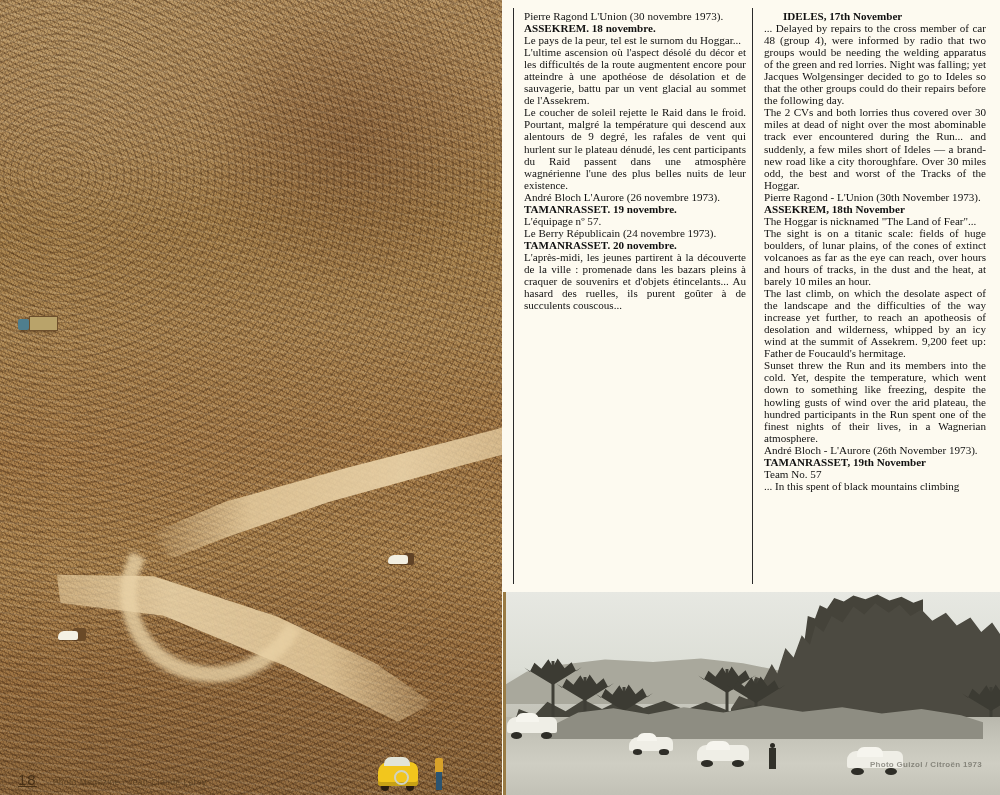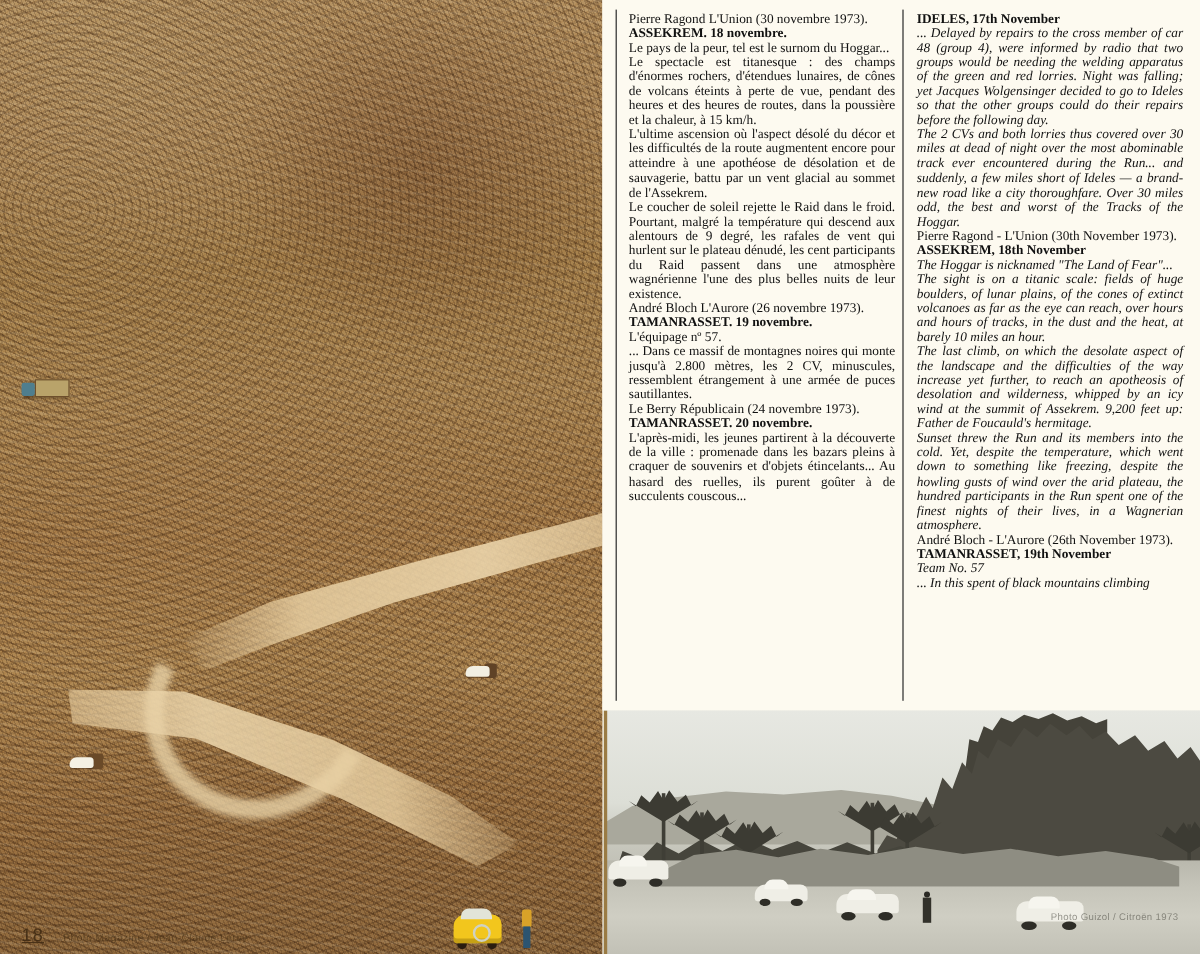--- a/index.html
+++ b/index.html
@@ -110,30 +110,31 @@
   #rule-mid{left:250px;}
 
   .col{position:absolute;top:10px;width:222px;
        font-size:11.1px;line-height:12.05px;color:#111;
        text-align:justify;}
   #col-fr{left:22px;}
   #col-en{left:262px;}
 
   .col p{margin:0;}
   .head{font-weight:bold;margin-top:9px;}
-  .head.first{margin-top:0;}
+  .head.first{margin-top:0;margin-left:19px;}
   .src{}
-  #col-en .body-it{font-style:italic;}
+  #col-en .body-it{}
   #col-en .head{font-family:"Liberation Serif",serif;font-weight:bold;font-style:normal;}
 
   
   #photo-bw{
     position:absolute;left:503px;top:592px;width:497px;height:203px;
     overflow:hidden;
     background:linear-gradient(180deg,#e7e8e2 0%,#dcded6 38%,#c9c9bf 52%,#bdbcb1 70%,#b2b1a6 100%);
+    font-weight:bold;
   }
   #bw-mountain{
     position:absolute;left:0;top:52px;width:300px;height:60px;
     background:#a9a89c;
     clip-path:polygon(0 70%,8% 46%,20% 34%,34% 26%,50% 30%,66% 24%,80% 32%,92% 44%,100% 56%,100% 100%,0 100%);
     filter:blur(.6px);
   }
   #bw-fort{
     position:absolute;left:228px;top:8px;width:272px;height:160px;
     background:#4c4a41;
@@ -239,27 +240,25 @@
   </div>
 
   <div id="text-area">
     <div class="rule-v" id="rule-left"></div>
     <div class="rule-v" id="rule-mid"></div>
 
     <div class="col" id="col-fr">
         <p class="src">Pierre Ragond L'Union (30 novembre 1973).</p>
         <p class="head">ASSEKREM. 18 novembre.</p>
         <p class="body">Le pays de la peur, tel est le surnom du Hoggar...</p>
-        <p class="body">Le spectacle est titanesque : des champs d'énormes rochers, d'étendues lunaires, de cônes de volcans éteints à perte de vue, pendant des heures et des heures de routes, dans la poussière et la chaleur, à 15 km/h.</p>
         <p class="body">L'ultime ascension où l'aspect désolé du décor et les difficultés de la route augmentent encore pour atteindre à une apothéose de désolation et de sauvagerie, battu par un vent glacial au sommet de l'Assekrem.</p>
         <p class="body">Le coucher de soleil rejette le Raid dans le froid. Pourtant, malgré la température qui descend aux alentours de 9 degré, les rafales de vent qui hurlent sur le plateau dénudé, les cent participants du Raid passent dans une atmosphère wagnérienne l'une des plus belles nuits de leur existence.</p>
         <p class="src">André Bloch L'Aurore (26 novembre 1973).</p>
         <p class="head">TAMANRASSET. 19 novembre.</p>
         <p class="body">L'équipage nº 57.</p>
-        <p class="body">... Dans ce massif de montagnes noires qui monte jusqu'à 2.800 mètres, les 2 CV, minuscules, ressemblent étrangement à une armée de puces sautillantes.</p>
         <p class="src">Le Berry Républicain (24 novembre 1973).</p>
         <p class="head">TAMANRASSET. 20 novembre.</p>
         <p class="body">L'après-midi, les jeunes partirent à la découverte de la ville : promenade dans les bazars pleins à craquer de souvenirs et d'objets étincelants... Au hasard des ruelles, ils purent goûter à de succulents couscous...</p>
       </div>
     <div class="col" id="col-en">
         <p class="head first">IDELES, 17th November</p>
         <p class="body-it">... Delayed by repairs to the cross member of car 48 (group 4), were informed by radio that two groups would be needing the welding apparatus of the green and red lorries. Night was falling; yet Jacques Wolgensinger decided to go to Ideles so that the other groups could do their repairs before the following day.</p>
         <p class="body-it">The 2 CVs and both lorries thus covered over 30 miles at dead of night over the most abominable track ever encountered during the Run... and suddenly, a few miles short of Ideles — a brand-new road like a city thoroughfare. Over 30 miles odd, the best and worst of the Tracks of the Hoggar.</p>
         <p class="src">Pierre Ragond - L'Union (30th November 1973).</p>
         <p class="head">ASSEKREM, 18th November</p>

